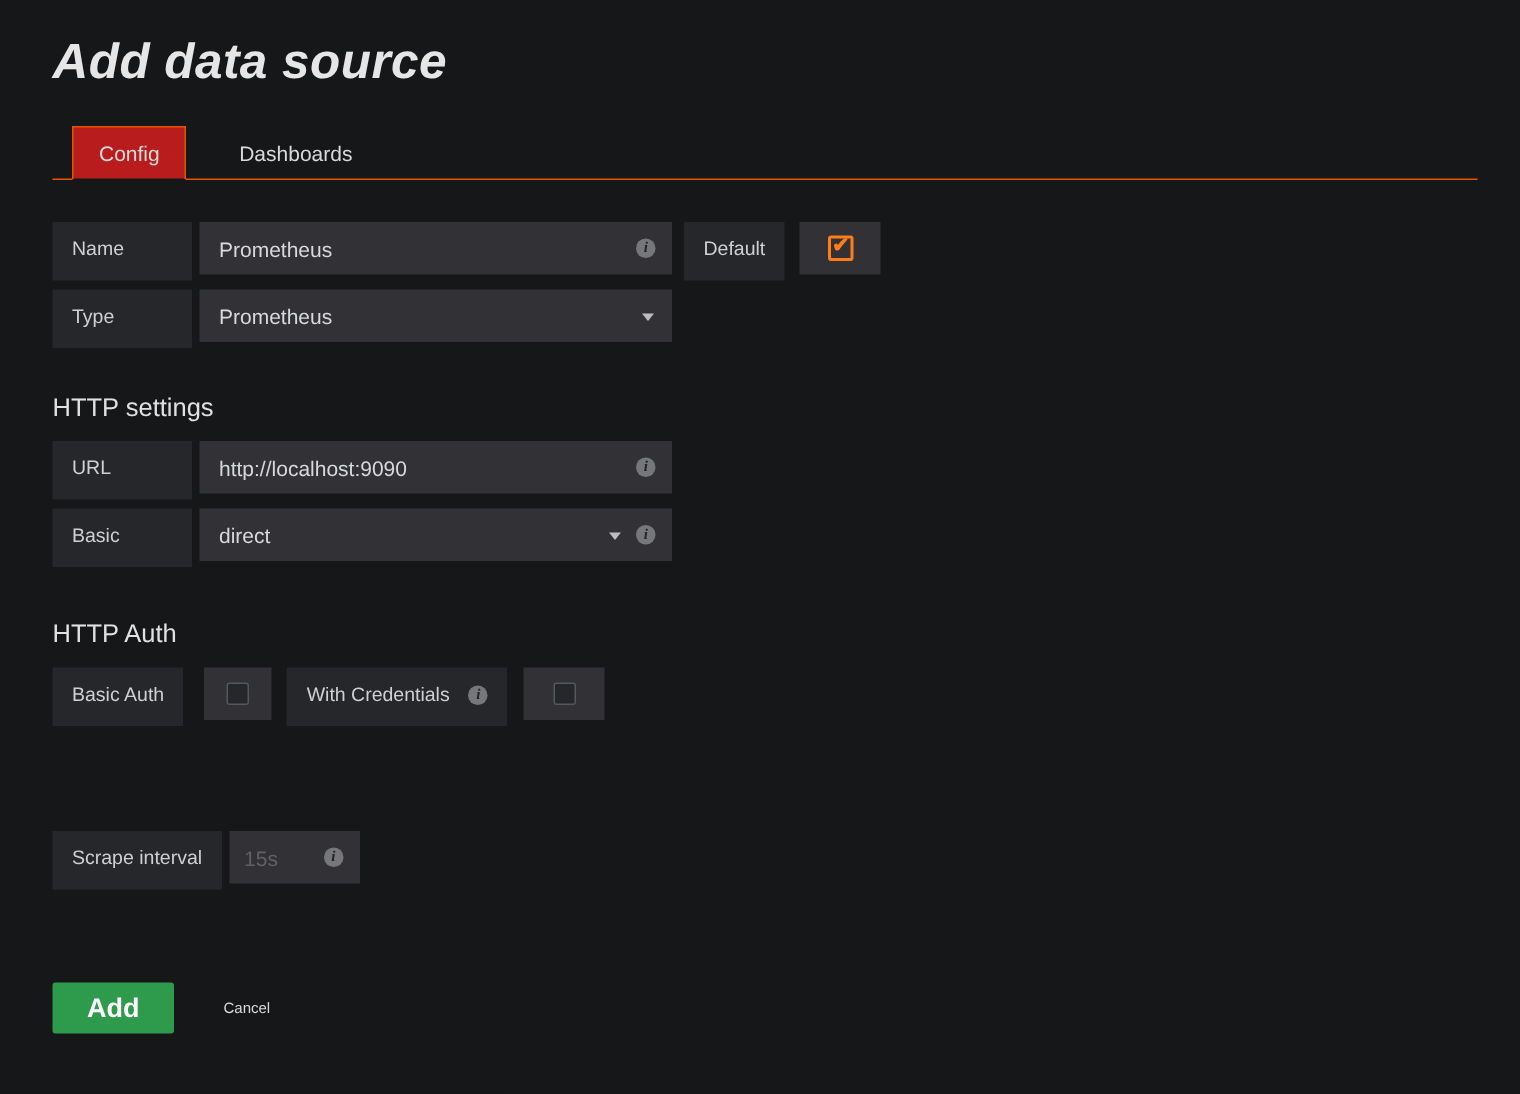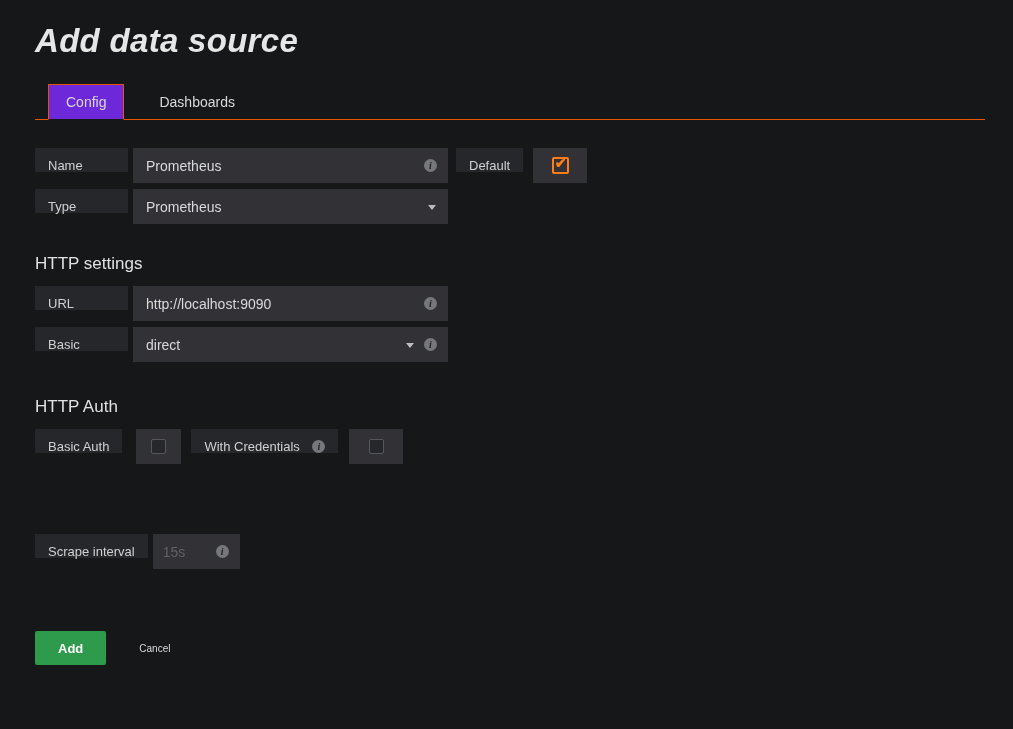--- a/index.html
+++ b/index.html
@@ -33,34 +33,34 @@
     font-size: 14px;
     color: #d8d9da;
     cursor: pointer;
     position: relative;
   }
   .tab.active {
     margin-left: 13px;
     margin-bottom: -1px;
     border: 1px solid #e55400;
     border-bottom: 1px solid #161719;
-    background: #6d28d9;
+    background: #b91c1c;
   }
   .tab.inactive { margin-left: 18px; }
 
   
   .form-area { margin-top: 28px; }
   .form-row { display: flex; align-items: stretch; margin-bottom: 6px; }
 
   .gf-label {
     background: #26272b;
     color: #cfd0d1;
     font-size: 13px;
     line-height: 35px;
-    height: 24px;
+    height: 39px;
     padding: 0 13px;
     margin-right: 5px;
     white-space: nowrap;
   }
   .gf-label.w93 { width: 93px; }
 
   .gf-input {
     position: relative;
     background: #323236;
     height: 35px;
@@ -187,21 +187,21 @@
     display: flex;
     align-items: center;
   }
   .btn-add {
     background: #2d9b4b;
     color: #ffffff;
     border: none;
     border-radius: 2px;
     height: 34px;
     padding: 0 23px;
-    font-size: 13px;
+    font-size: 18px;
     font-weight: 600;
     font-family: inherit;
     cursor: pointer;
   }
   .btn-cancel {
     margin-left: 33px;
     font-size: 10px;
     color: #d8d9da;
     text-decoration: none;
     cursor: pointer;

